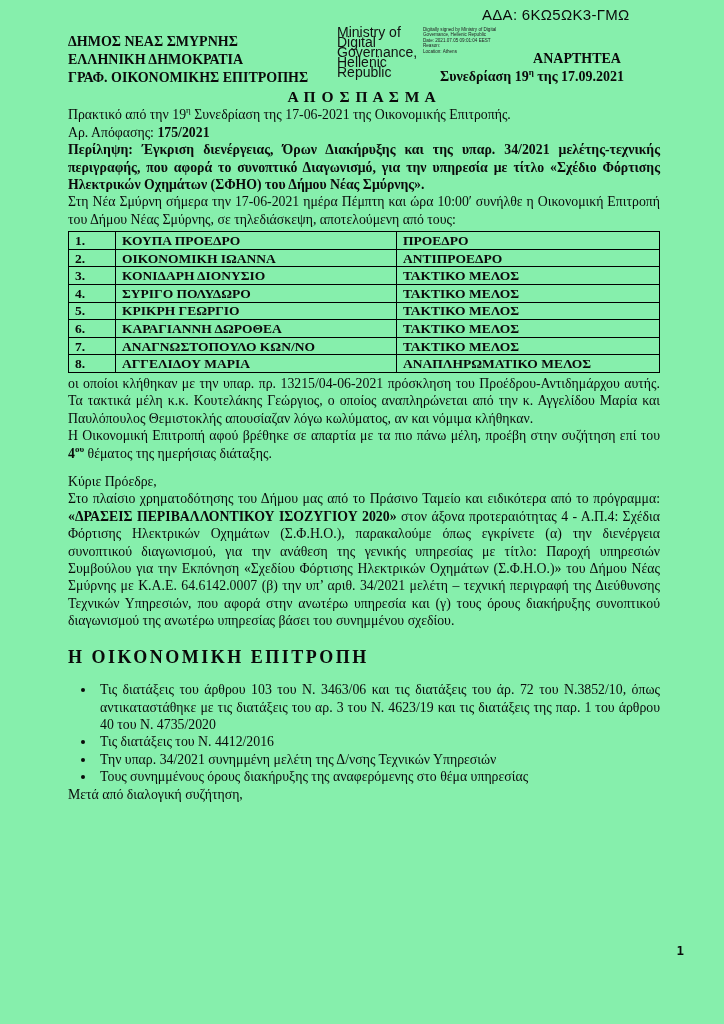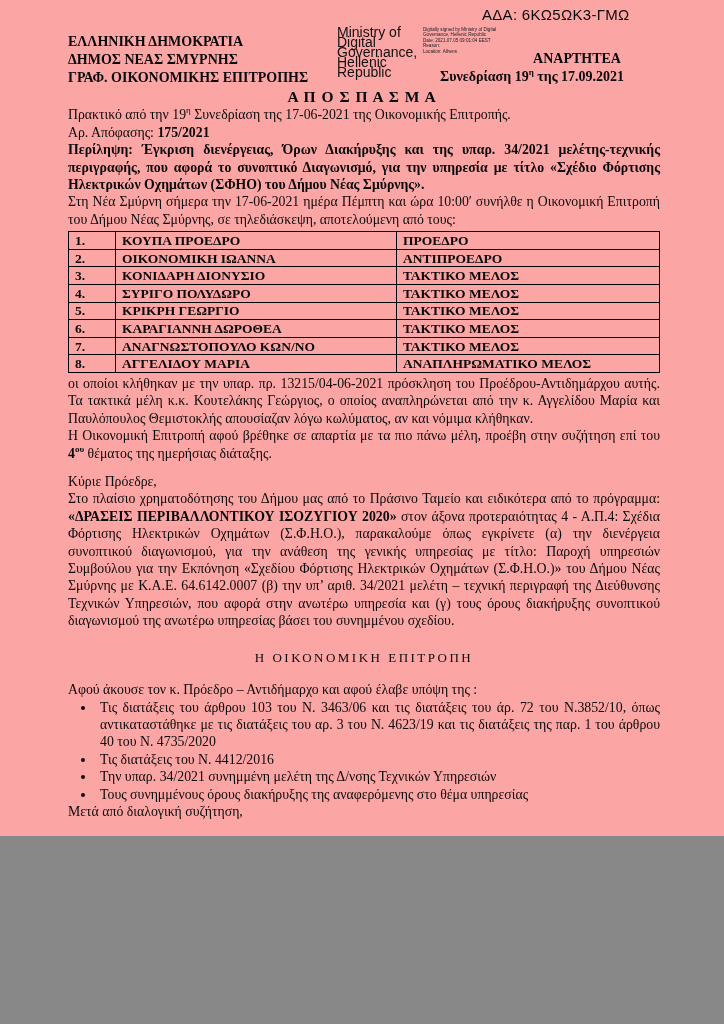--- a/index.html
+++ b/index.html
@@ -1,20 +1,20 @@
 <!DOCTYPE html>
 <html><head>
 <meta charset="utf-8">
 <style>
   html,body { margin:0; padding:0; background:#888; }
   .page {
     position:relative;
-    width:724px; height:836px;
+    width:724px; height:1024px;
     margin:0 auto;
-    background:#fca5a5;
+    background:#86efac;
     color:#0a0a0a;
     font-family:"Liberation Serif", serif;
     font-size:13.8px;
     line-height:17.4px;
     overflow:hidden;
   }
   .content { padding:0 64px 0 68px; }
 
   
   .header { position:relative; height:88px; }
@@ -63,21 +63,21 @@
   table.members td {
     border:1.6px solid #000;
     padding:0 6px; height:16.6px; line-height:15px;
     vertical-align:middle;
   }
   td.c-num  { width:34px; padding-left:9px; }
   td.c-name { width:268px; }
 
   .salutation { margin-top:11px; }
   .committee-heading {
-    text-align:center; font-weight:normal; font-size:13px;
+    font-weight:bold; font-size:18px;
     letter-spacing:2.5px; margin:19px 0 15px 0;
   }
   ul.considerations {
     margin:0 0 0 10px; padding-left:18px;
   }
   ul.considerations li { text-align:justify; padding-left:4px; }
   .meta { }
 
   .page-number {
     position:absolute; right:40px; top:942px;
@@ -87,22 +87,22 @@
 </style>
 </head>
 <body>
 
 <div class="page">
 
   <div class="header">
     <div class="ada">ΑΔΑ: 6ΚΩ5ΩΚ3-ΓΜΩ</div>
 
     <div class="org-block">
+      <div>ΔΗΜΟΣ ΝΕΑΣ ΣΜΥΡΝΗΣ</div>
       <div>ΕΛΛΗΝΙΚΗ ΔΗΜΟΚΡΑΤΙΑ</div>
-      <div>ΔΗΜΟΣ ΝΕΑΣ ΣΜΥΡΝΗΣ</div>
       <div>ΓΡΑΦ. ΟΙΚΟΝΟΜΙΚΗΣ ΕΠΙΤΡΟΠΗΣ</div>
     </div>
 
     <div class="stamp">
       <div class="stamp-name">Ministry of Digital Governance, Hellenic Republic</div>
       <div class="stamp-details">Digitally signed by Ministry of Digital Governance, Hellenic Republic
 Date: 2021.07.05 09:01:04 EEST
 Reason:
 Location: Athens</div>
     </div>
@@ -173,21 +173,20 @@
     <p>οι οποίοι κλήθηκαν με την υπαρ. πρ. 13215/04-06-2021 πρόσκληση του Προέδρου-Αντιδημάρχου αυτής. Τα τακτικά μέλη κ.κ. Κουτελάκης Γεώργιος, ο οποίος αναπληρώνεται από την κ. Αγγελίδου Μαρία και Παυλόπουλος Θεμιστοκλής απουσίαζαν λόγω κωλύματος, αν και νόμιμα κλήθηκαν.</p>
 
     <p><span>Η Οικονομική Επιτροπή αφού βρέθηκε σε απαρτία με τα πιο πάνω μέλη, προέβη στην συζήτηση επί του </span><span class="bold">4</span><sup class="bold">ου</sup><span> θέματος της ημερήσιας διάταξης.</span></p>
 
     <p class="salutation">Κύριε Πρόεδρε,</p>
 
     <p><span>Στο πλαίσιο χρηματοδότησης του Δήμου μας από το Πράσινο Ταμείο και ειδικότερα από το πρόγραμμα: </span><span class="bold">«ΔΡΑΣΕΙΣ ΠΕΡΙΒΑΛΛΟΝΤΙΚΟΥ ΙΣΟΖΥΓΙΟΥ 2020»</span><span> στον άξονα προτεραιότητας 4 - Α.Π.4: Σχέδια Φόρτισης Ηλεκτρικών Οχημάτων (Σ.Φ.Η.Ο.), παρακαλούμε όπως εγκρίνετε (α) την διενέργεια συνοπτικού διαγωνισμού, για την ανάθεση της γενικής υπηρεσίας με τίτλο: Παροχή υπηρεσιών Συμβούλου για την Εκπόνηση «Σχεδίου Φόρτισης Ηλεκτρικών Οχημάτων (Σ.Φ.Η.Ο.)» του Δήμου Νέας Σμύρνης με Κ.Α.Ε. 64.6142.0007 (β) την υπ’ αριθ. 34/2021 μελέτη – τεχνική περιγραφή της Διεύθυνσης Τεχνικών Υπηρεσιών, που αφορά στην ανωτέρω υπηρεσία και (γ) τους όρους διακήρυξης συνοπτικού διαγωνισμού της ανωτέρω υπηρεσίας βάσει του συνημμένου σχεδίου.</span></p>
 
     <div class="committee-heading">Η  ΟΙΚΟΝΟΜΙΚΗ   ΕΠΙΤΡΟΠΗ</div>
 
-    <p>Αφού άκουσε τον κ. Πρόεδρο – Αντιδήμαρχο και αφού έλαβε υπόψη της :</p>
 
     <ul class="considerations">
       <li>Τις διατάξεις του άρθρου 103 του Ν. 3463/06 και τις διατάξεις του άρ. 72 του Ν.3852/10, όπως αντικαταστάθηκε με τις διατάξεις του αρ. 3 του Ν. 4623/19 και τις διατάξεις της παρ. 1 του άρθρου 40 του Ν. 4735/2020</li>
       <li>Τις διατάξεις του Ν. 4412/2016</li>
       <li>Την υπαρ. 34/2021 συνημμένη μελέτη της Δ/νσης Τεχνικών Υπηρεσιών</li>
       <li>Τους συνημμένους όρους διακήρυξης της αναφερόμενης στο θέμα υπηρεσίας</li>
     </ul>
 
     <p class="meta">Μετά από διαλογική συζήτηση,</p>
 

